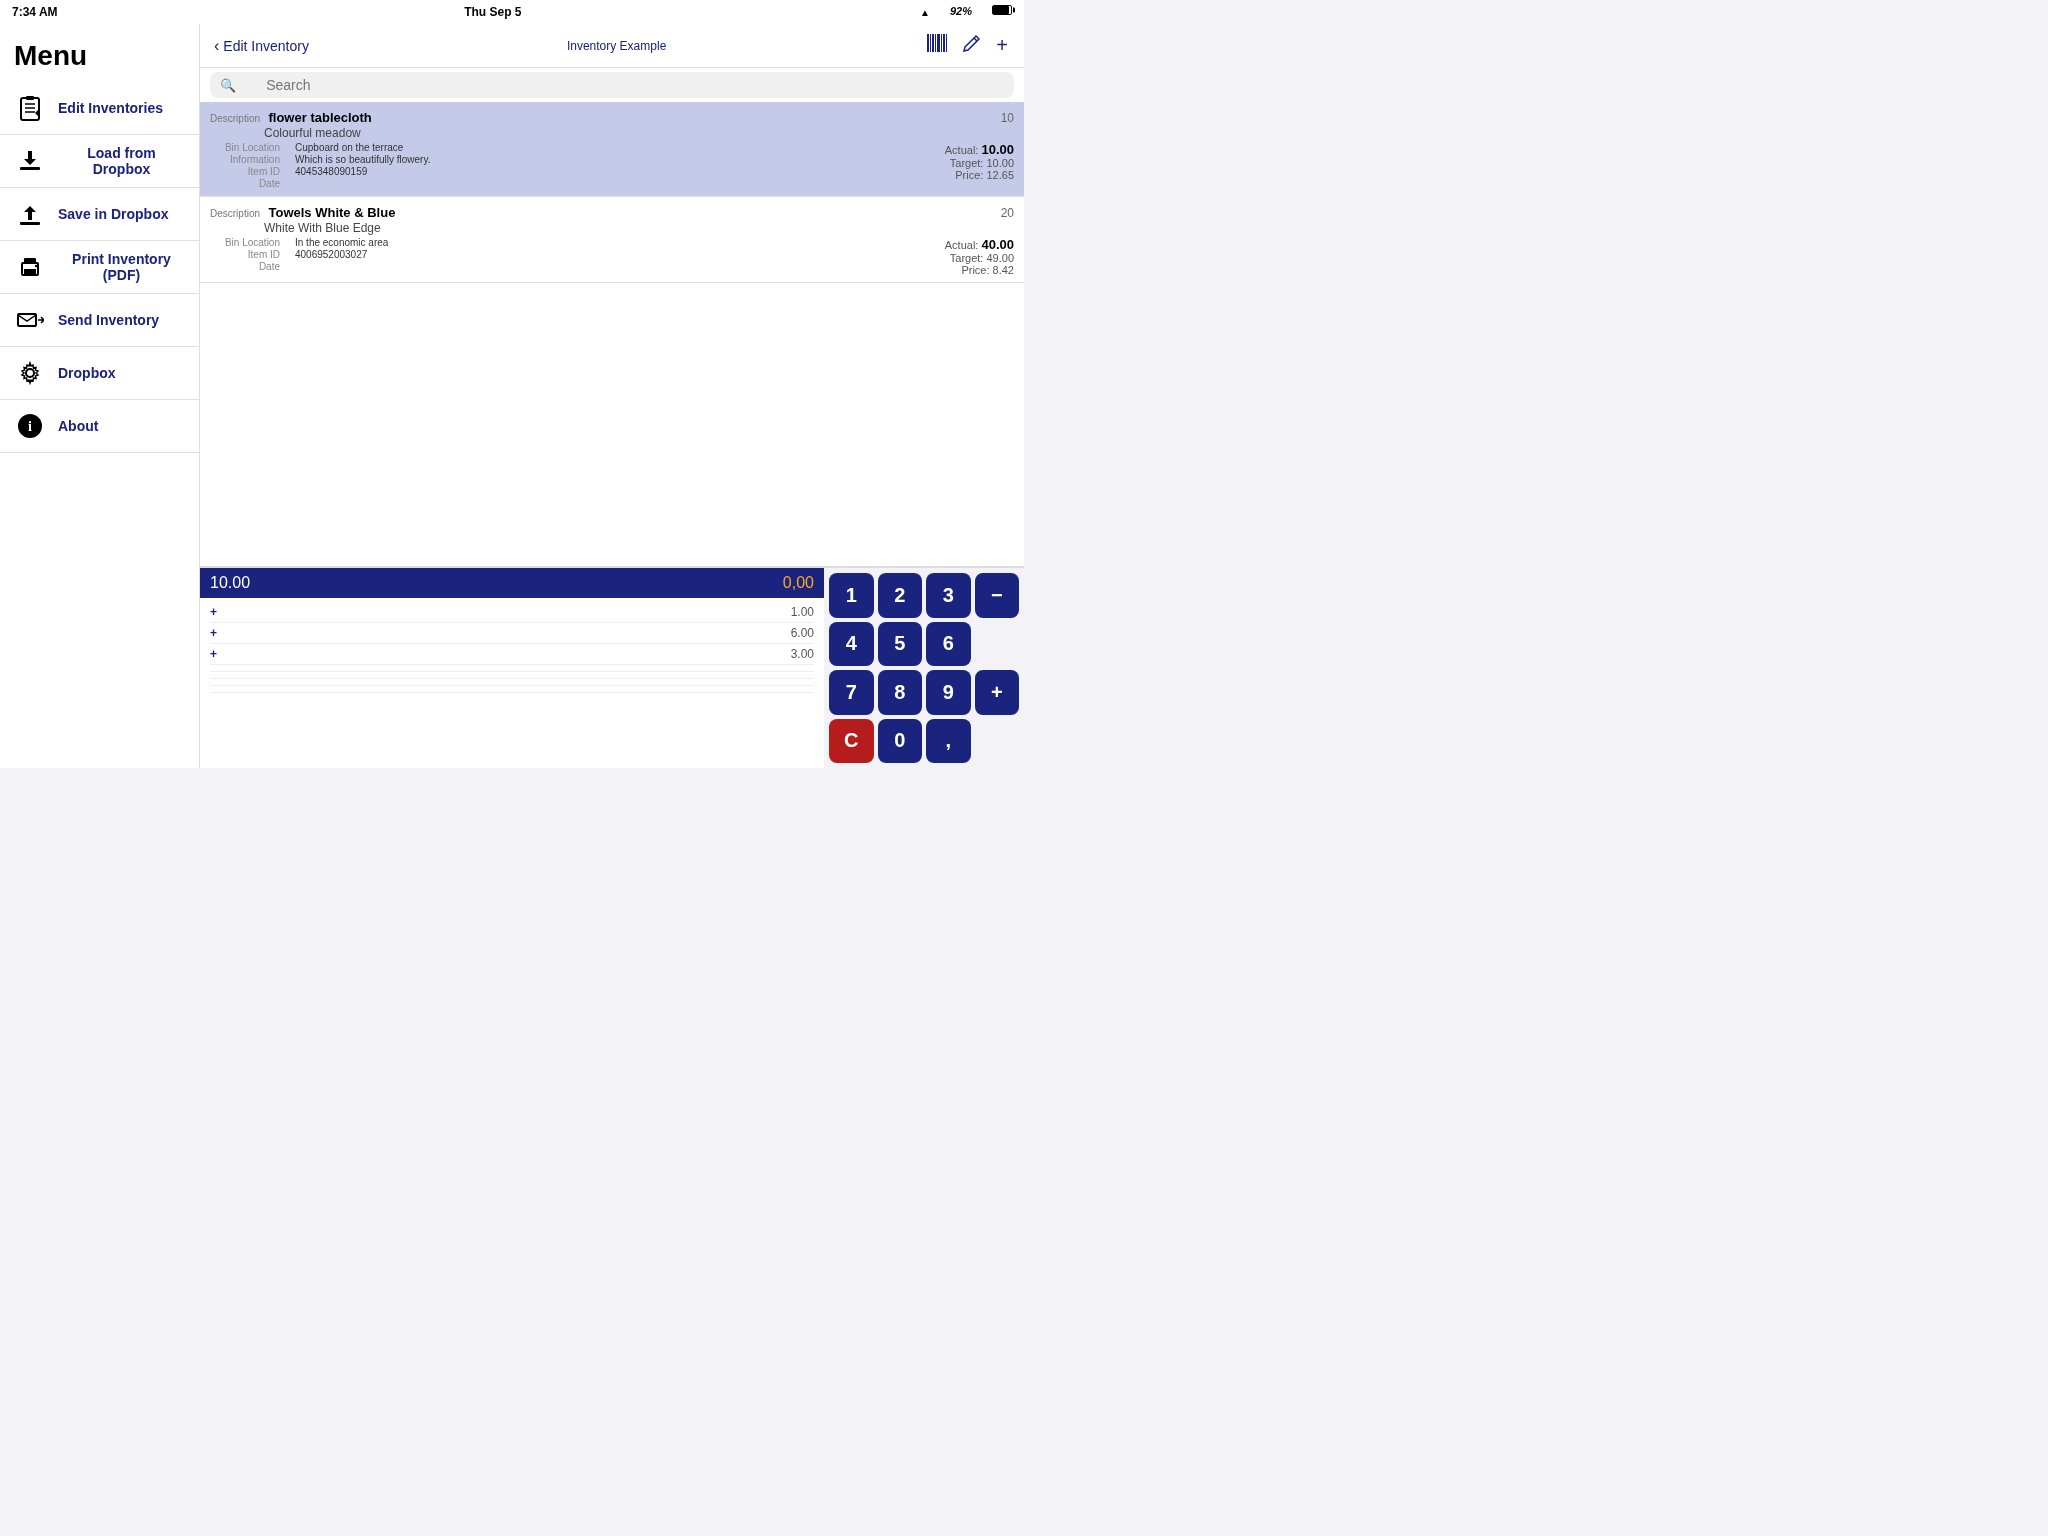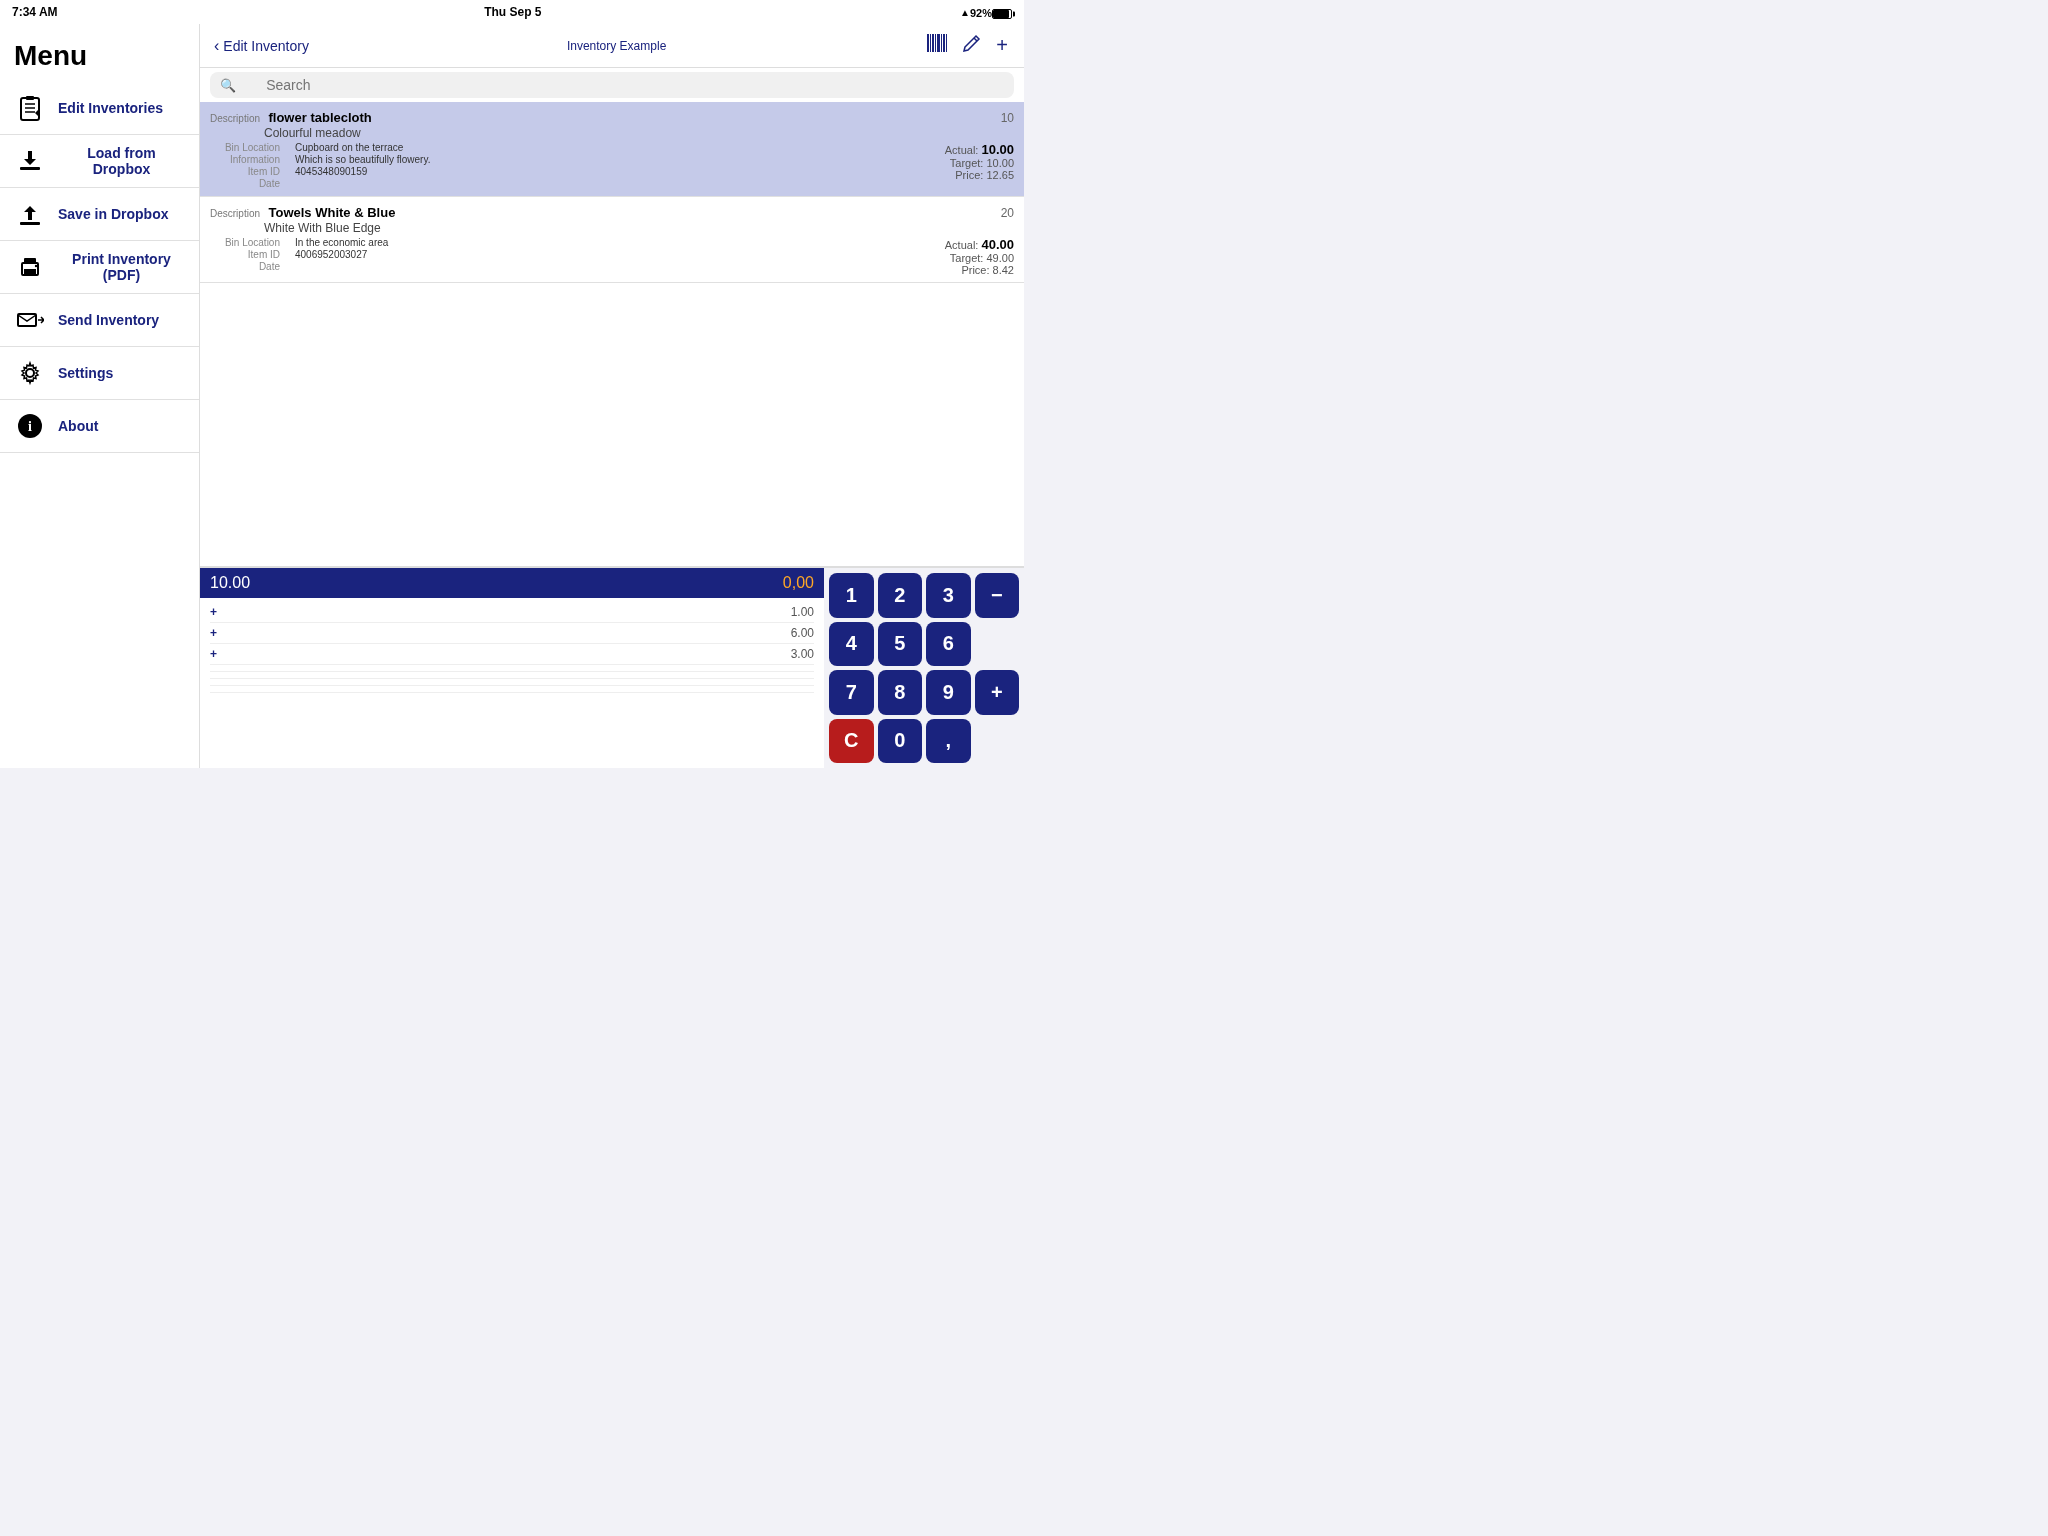--- a/index.html
+++ b/index.html
@@ -19,22 +19,23 @@
       justify-content: space-between;
       align-items: center;
       padding: 4px 12px;
       background: #fff;
       font-size: 12px;
       font-weight: 600;
       height: 24px;
     }
     .status-right {
       display: flex;
-      align-items: flex-end;
-      gap: 0;
+      align-items: flex-start;
+      gap: 20px;
+      font-style: italic;
     }
     .wifi-icon::before { content: '▲'; font-size: 10px; }
     .battery-text { font-size: 11px; }
     .battery-bar {
       width: 20px; height: 10px;
       border: 1.5px solid #000;
       border-radius: 2px;
       position: relative;
     }
     .battery-bar::after {
@@ -448,21 +449,21 @@
       <span class="sidebar-label">Send Inventory</span>
     </div>
 
     <div class="sidebar-item">
       <div class="sidebar-icon">
         <svg viewBox="0 0 28 28" fill="none" xmlns="http://www.w3.org/2000/svg">
           <circle cx="14" cy="14" r="4" stroke="#000" stroke-width="2" fill="none"></circle>
           <path d="M14 4 L15 7 L17 6 L17.5 9 L20 8.5 L19.5 11 L22 12 L20 14 L22 16 L19.5 17 L20 19.5 L17.5 19 L17 22 L15 21 L14 24 L13 21 L11 22 L10.5 19 L8 19.5 L8.5 17 L6 16 L8 14 L6 12 L8.5 11 L8 8.5 L10.5 9 L11 6 L13 7 Z" stroke="#000" stroke-width="1.5" fill="none"></path>
         </svg>
       </div>
-      <span class="sidebar-label">Settings</span>
+      <span class="sidebar-label">Dropbox</span>
     </div>
 
     <div class="sidebar-item">
       <div class="sidebar-icon">
         <svg viewBox="0 0 28 28" fill="none" xmlns="http://www.w3.org/2000/svg">
           <circle cx="14" cy="14" r="12" fill="#000"></circle>
           <text x="14" y="19" font-size="14" fill="#fff" text-anchor="middle" font-family="serif" font-weight="bold">i</text>
         </svg>
       </div>
       <span class="sidebar-label">About</span>

